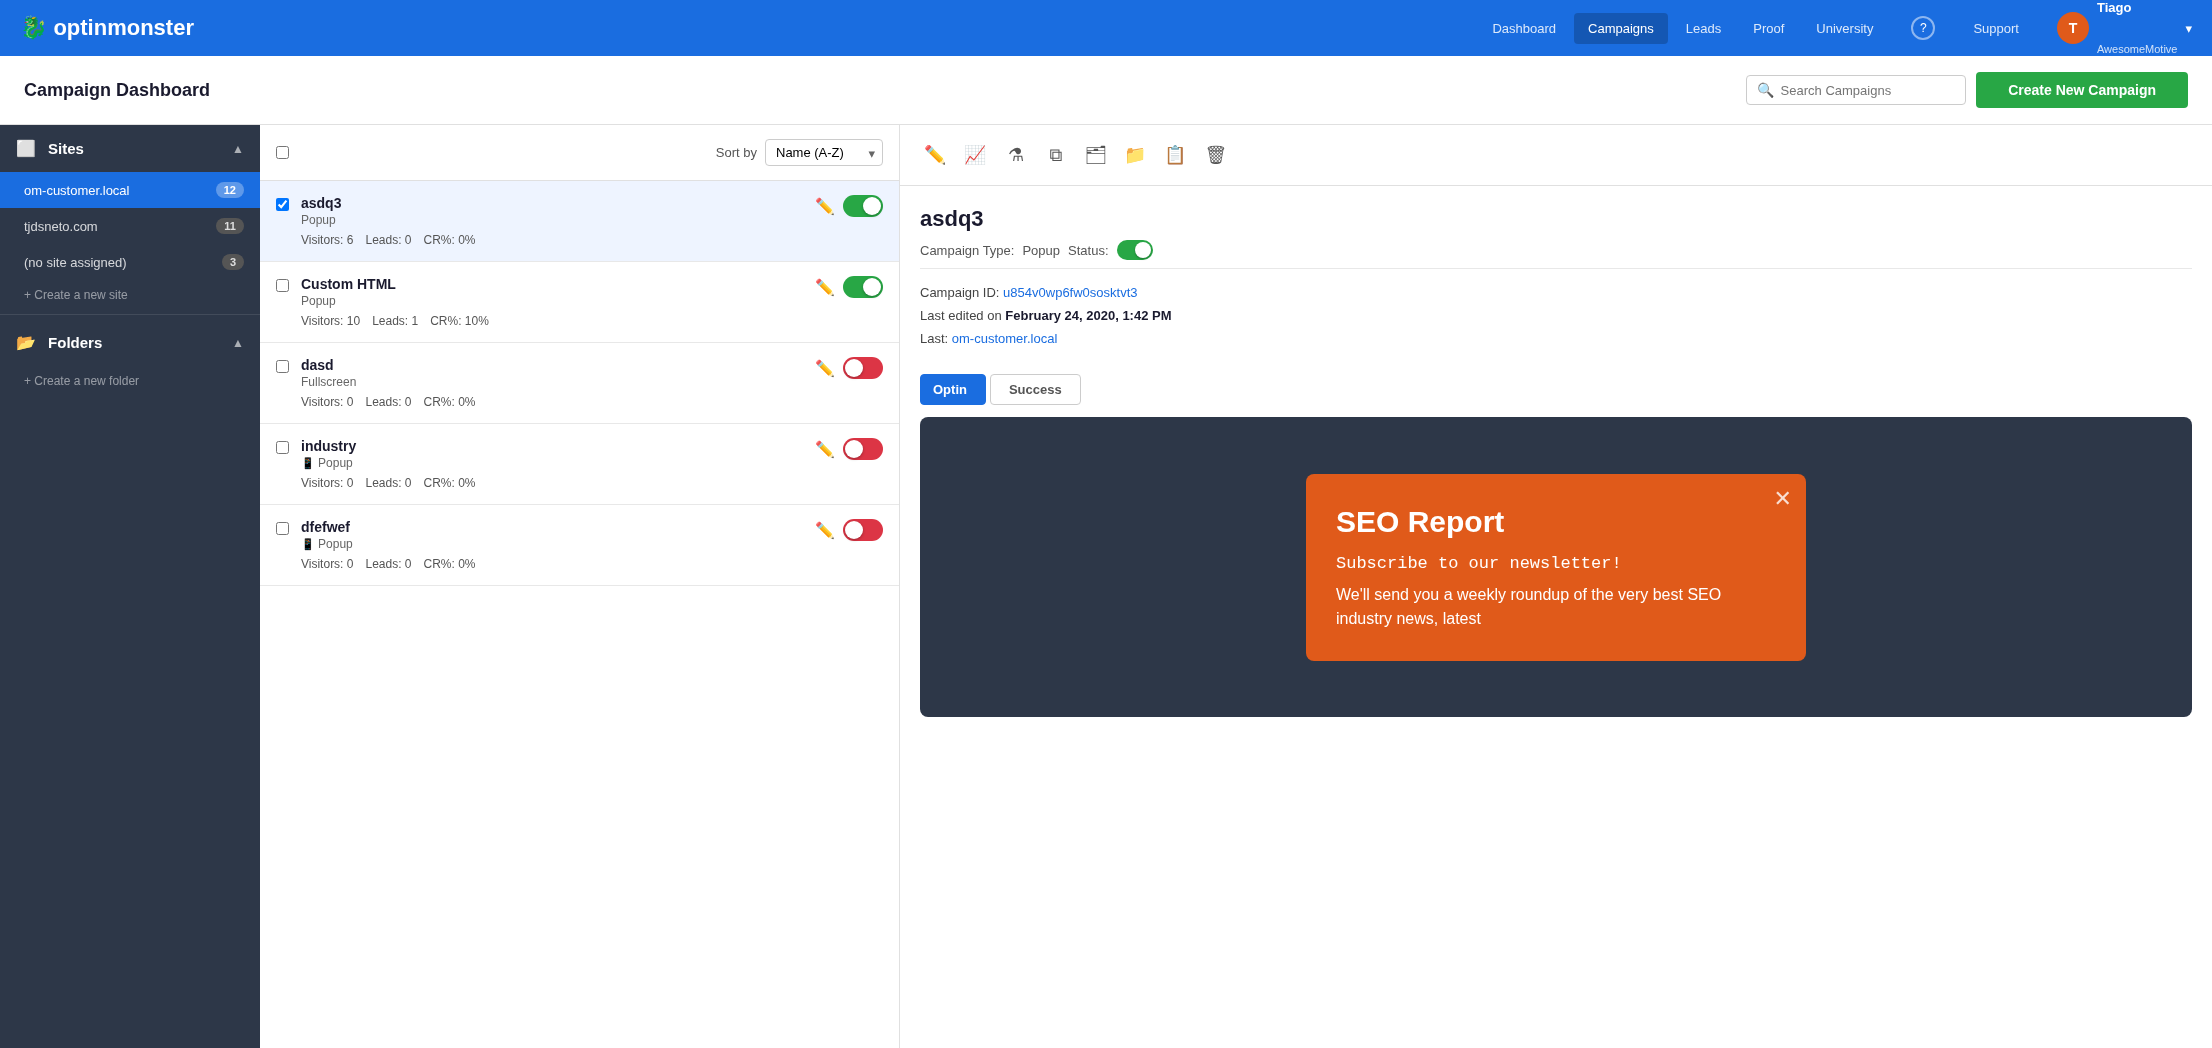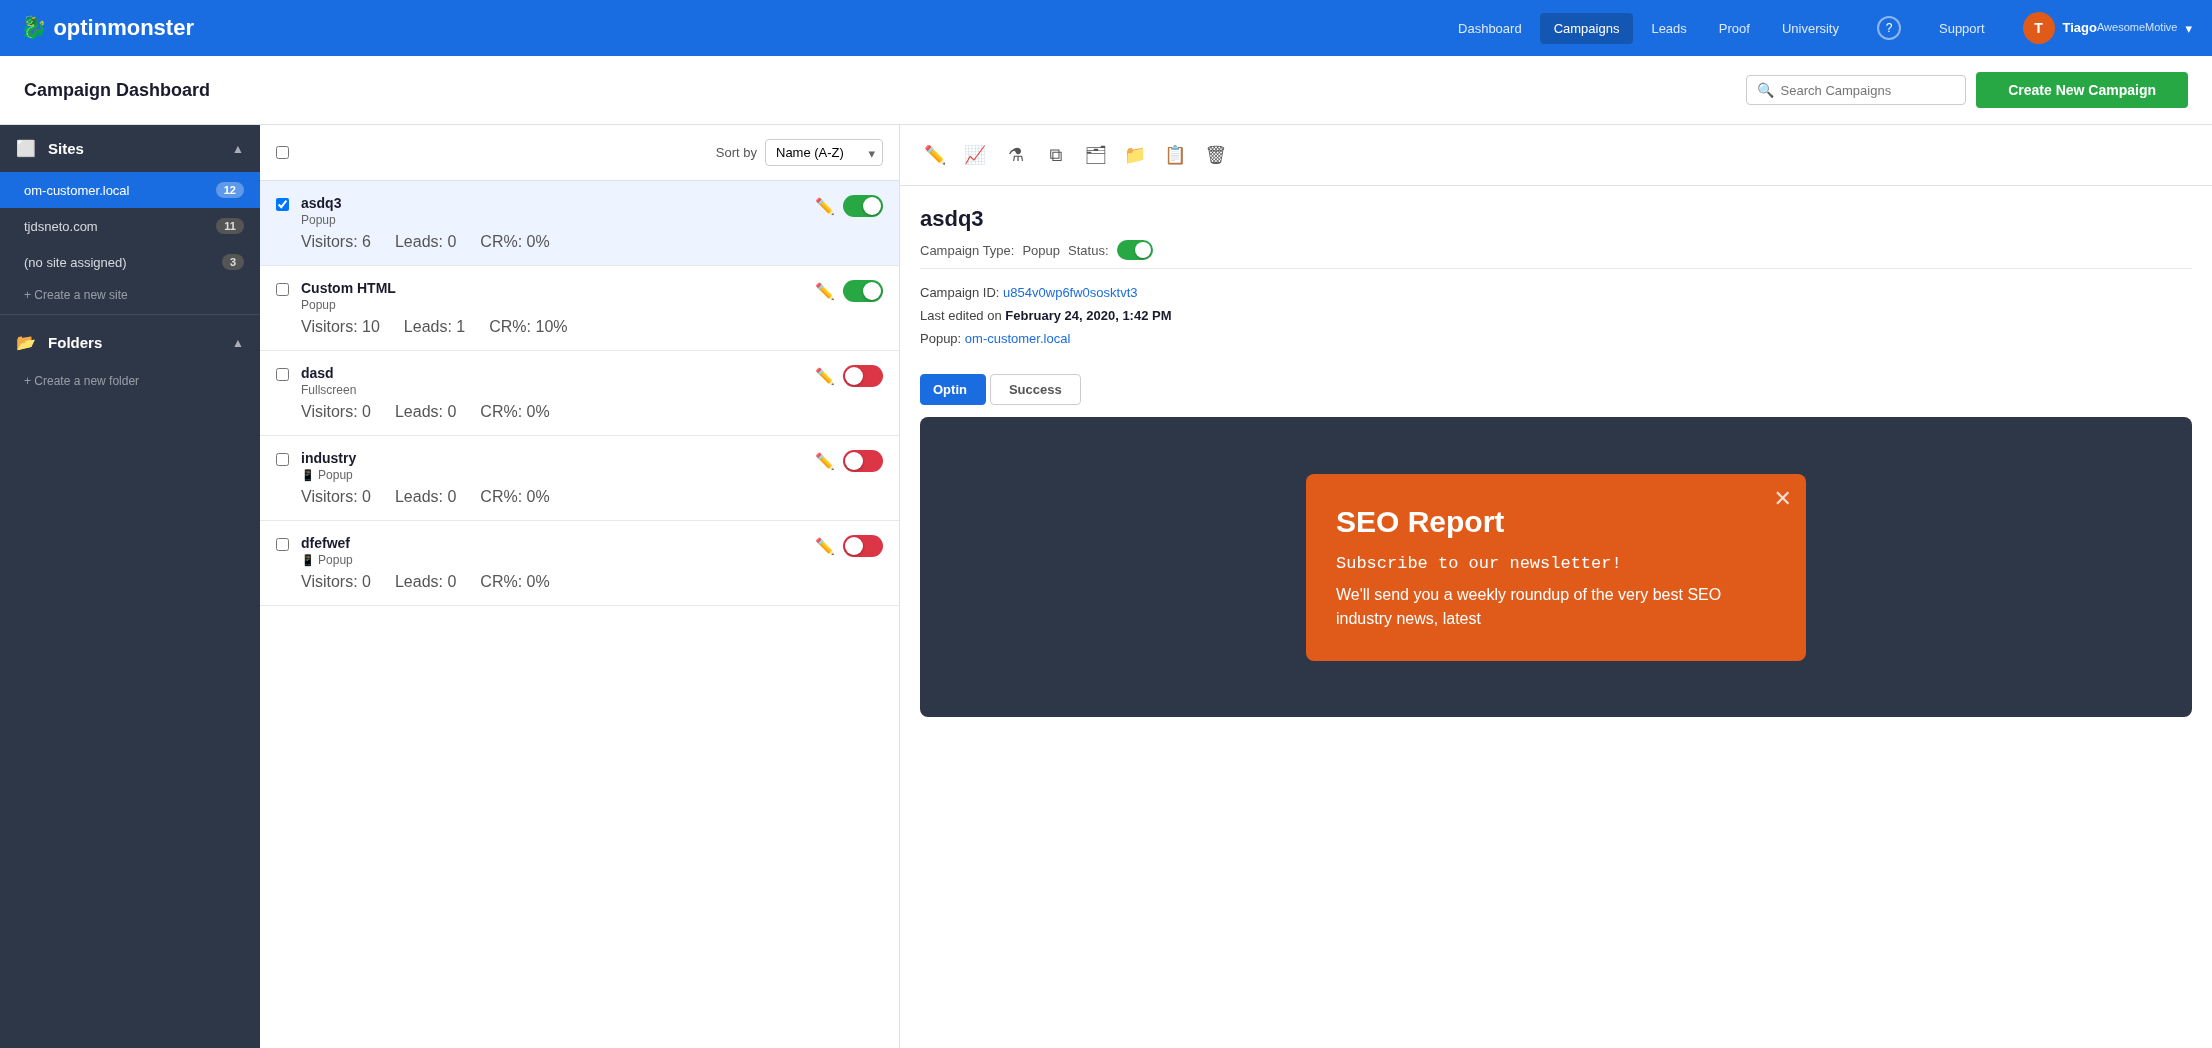--- a/index.html
+++ b/index.html
@@ -44,21 +44,21 @@
       font-size: 12px; cursor: pointer;
     }
     .nav-user {
       display: flex; align-items: center; gap: 8px; color: white; cursor: pointer;
     }
     .nav-avatar {
       width: 32px; height: 32px; background: #e05a1a;
       border-radius: 50%; display: flex; align-items: center; justify-content: center;
       font-weight: bold; font-size: 14px; color: white;
     }
-    .nav-user-info { display: flex; line-height: 1.3; }
+    .nav-user-info { display: flex; flex-direction: column; line-height: 1.3; gap: 25px; }
     .nav-user-name { font-weight: 600; font-size: 13px; }
     .nav-user-sub { font-size: 11px; opacity: 0.8; }
 
     
     .page-header {
       background: white;
       padding: 16px 24px;
       display: flex;
       align-items: center;
       justify-content: space-between;
@@ -155,21 +155,21 @@
       border-bottom: 1px solid #e8e8e8;
       cursor: pointer;
       transition: background 0.1s;
     }
     .campaign-row.selected { background: #eef4ff; }
     .campaign-cb { margin-right: 12px; margin-top: 3px; }
     .campaign-info { flex: 1; }
     .campaign-name { font-size: 14px; font-weight: 600; color: #1a1a2e; margin-bottom: 2px; }
     .campaign-type { font-size: 12px; color: #666; margin-bottom: 6px; }
     .campaign-type .type-icon { font-size: 11px; }
-    .campaign-stats { display: flex; gap: 24px; font-size: 16px; color: #555; }
+    .campaign-stats { display: flex; gap: 12px; font-size: 12px; color: #555; }
     .campaign-actions { display: flex; align-items: center; gap: 8px; margin-left: 12px; }
     .edit-icon { color: #888; font-size: 16px; cursor: pointer; }
     .toggle-switch {
       width: 40px; height: 22px; border-radius: 11px;
       position: relative; cursor: pointer;
       transition: background 0.2s;
     }
     .toggle-switch.on { background: #28a745; }
     .toggle-switch.off { background: #dc3545; }
     .toggle-knob {
@@ -463,21 +463,21 @@
       <div class="detail-divider"></div>
       <div class="detail-field">
         <span>Campaign ID:</span>
         <a href="#">u854v0wp6fw0sosktvt3</a>
       </div>
       <div class="detail-field">
         <span>Last edited on</span>
         <strong>February 24, 2020, 1:42 PM</strong>
       </div>
       <div class="detail-field">
-        <span>Popup:</span>
+        <span>Last:</span>
         <a href="#">om-customer.local</a>
       </div>
     </div>
 
     <div class="preview-tabs">
       <button class="preview-tab active">Optin</button>
       <button class="preview-tab">Success</button>
     </div>
 
     <div class="preview-area">

